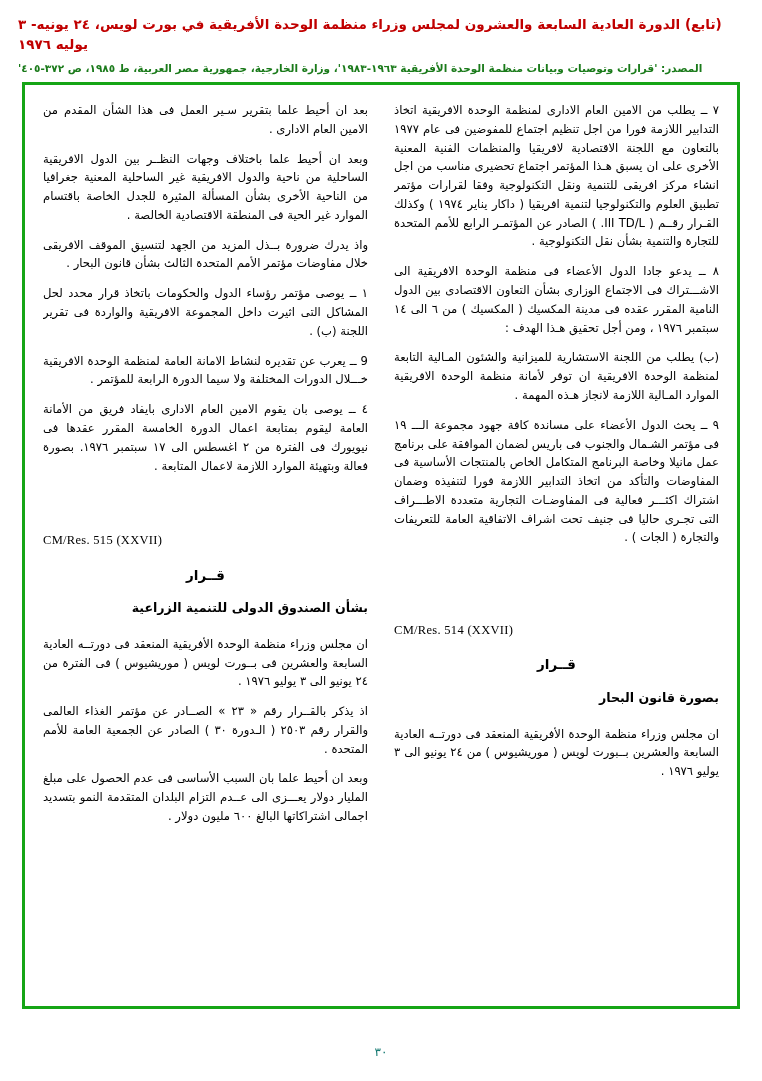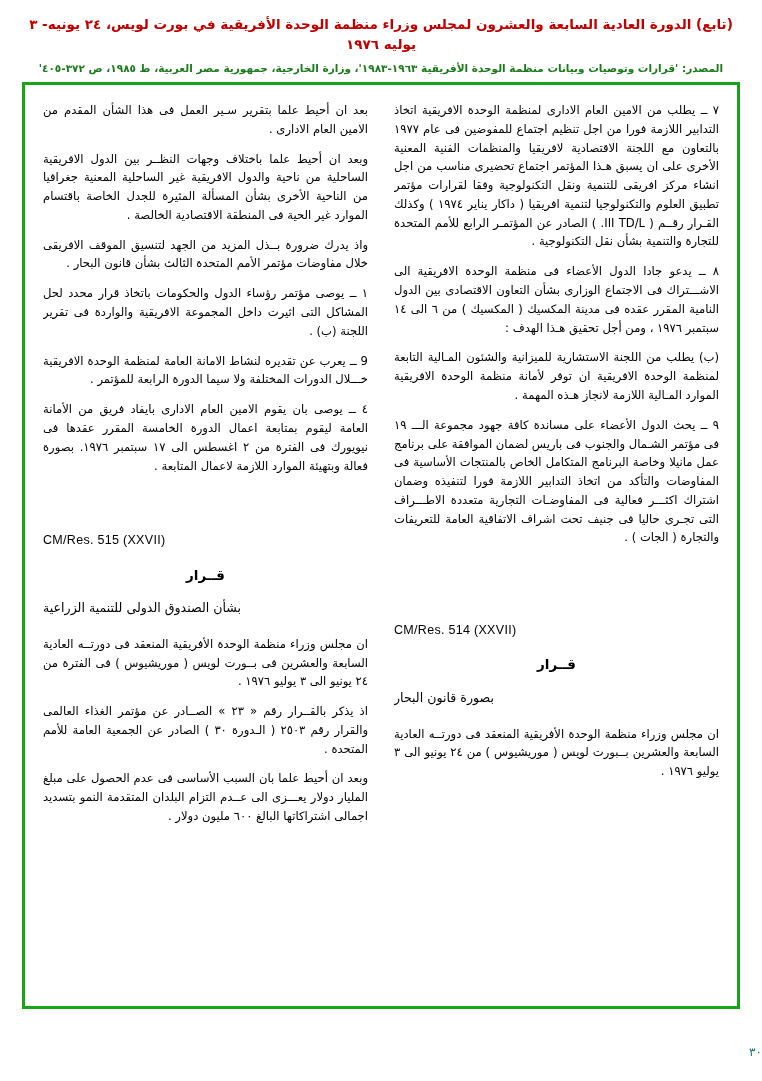--- a/index.html
+++ b/index.html
@@ -16,21 +16,21 @@
     overflow: hidden;
   }
   .page {
     width: 762px;
     height: 1081px;
     position: relative;
     box-sizing: border-box;
     padding: 0;
   }
   .doc-header {
-    text-align: center;
+    text-align: left;
     padding: 14px 18px 0 18px;
   }
   .header-title {
     font-size: 13.5px;
     font-weight: bold;
     color: #c00000;
     line-height: 1.5;
     direction: rtl;
   }
   .header-source {
@@ -68,44 +68,45 @@
   }
   .para {
     margin: 0 0 11px 0;
     text-align: justify;
     text-justify: inter-word;
   }
   .res-id {
     margin: 26px 0 14px 0;
     direction: ltr;
     text-align: left;
-    font-family: Liberation Sans, sans-serif;
+    font-family: Liberation Serif, serif;
     font-size: 12.5px;
     letter-spacing: 0.3px;
   }
   .res-word {
     text-align: center;
     font-size: 13.5px;
     font-weight: bold;
     margin: 10px 0 12px 0;
     letter-spacing: 2px;
   }
   .res-subject {
-    text-align: left;
+    text-align: right;
     font-size: 12.6px;
-    font-weight: normal;
+    font-weight: bold;
     margin: 0 0 16px 0;
   }
   .spacer-lg { height: 36px; }
   .spacer-md { height: 18px; }
   .page-number {
     position: absolute;
     bottom: 22px;
     left: 0;
     right: 0;
+    text-align: center;
     font-size: 12px;
     color: #0f766e;
   }
 </style>
 </head>
 <body>
 
 <div class="page">
 
   <div class="doc-header">

